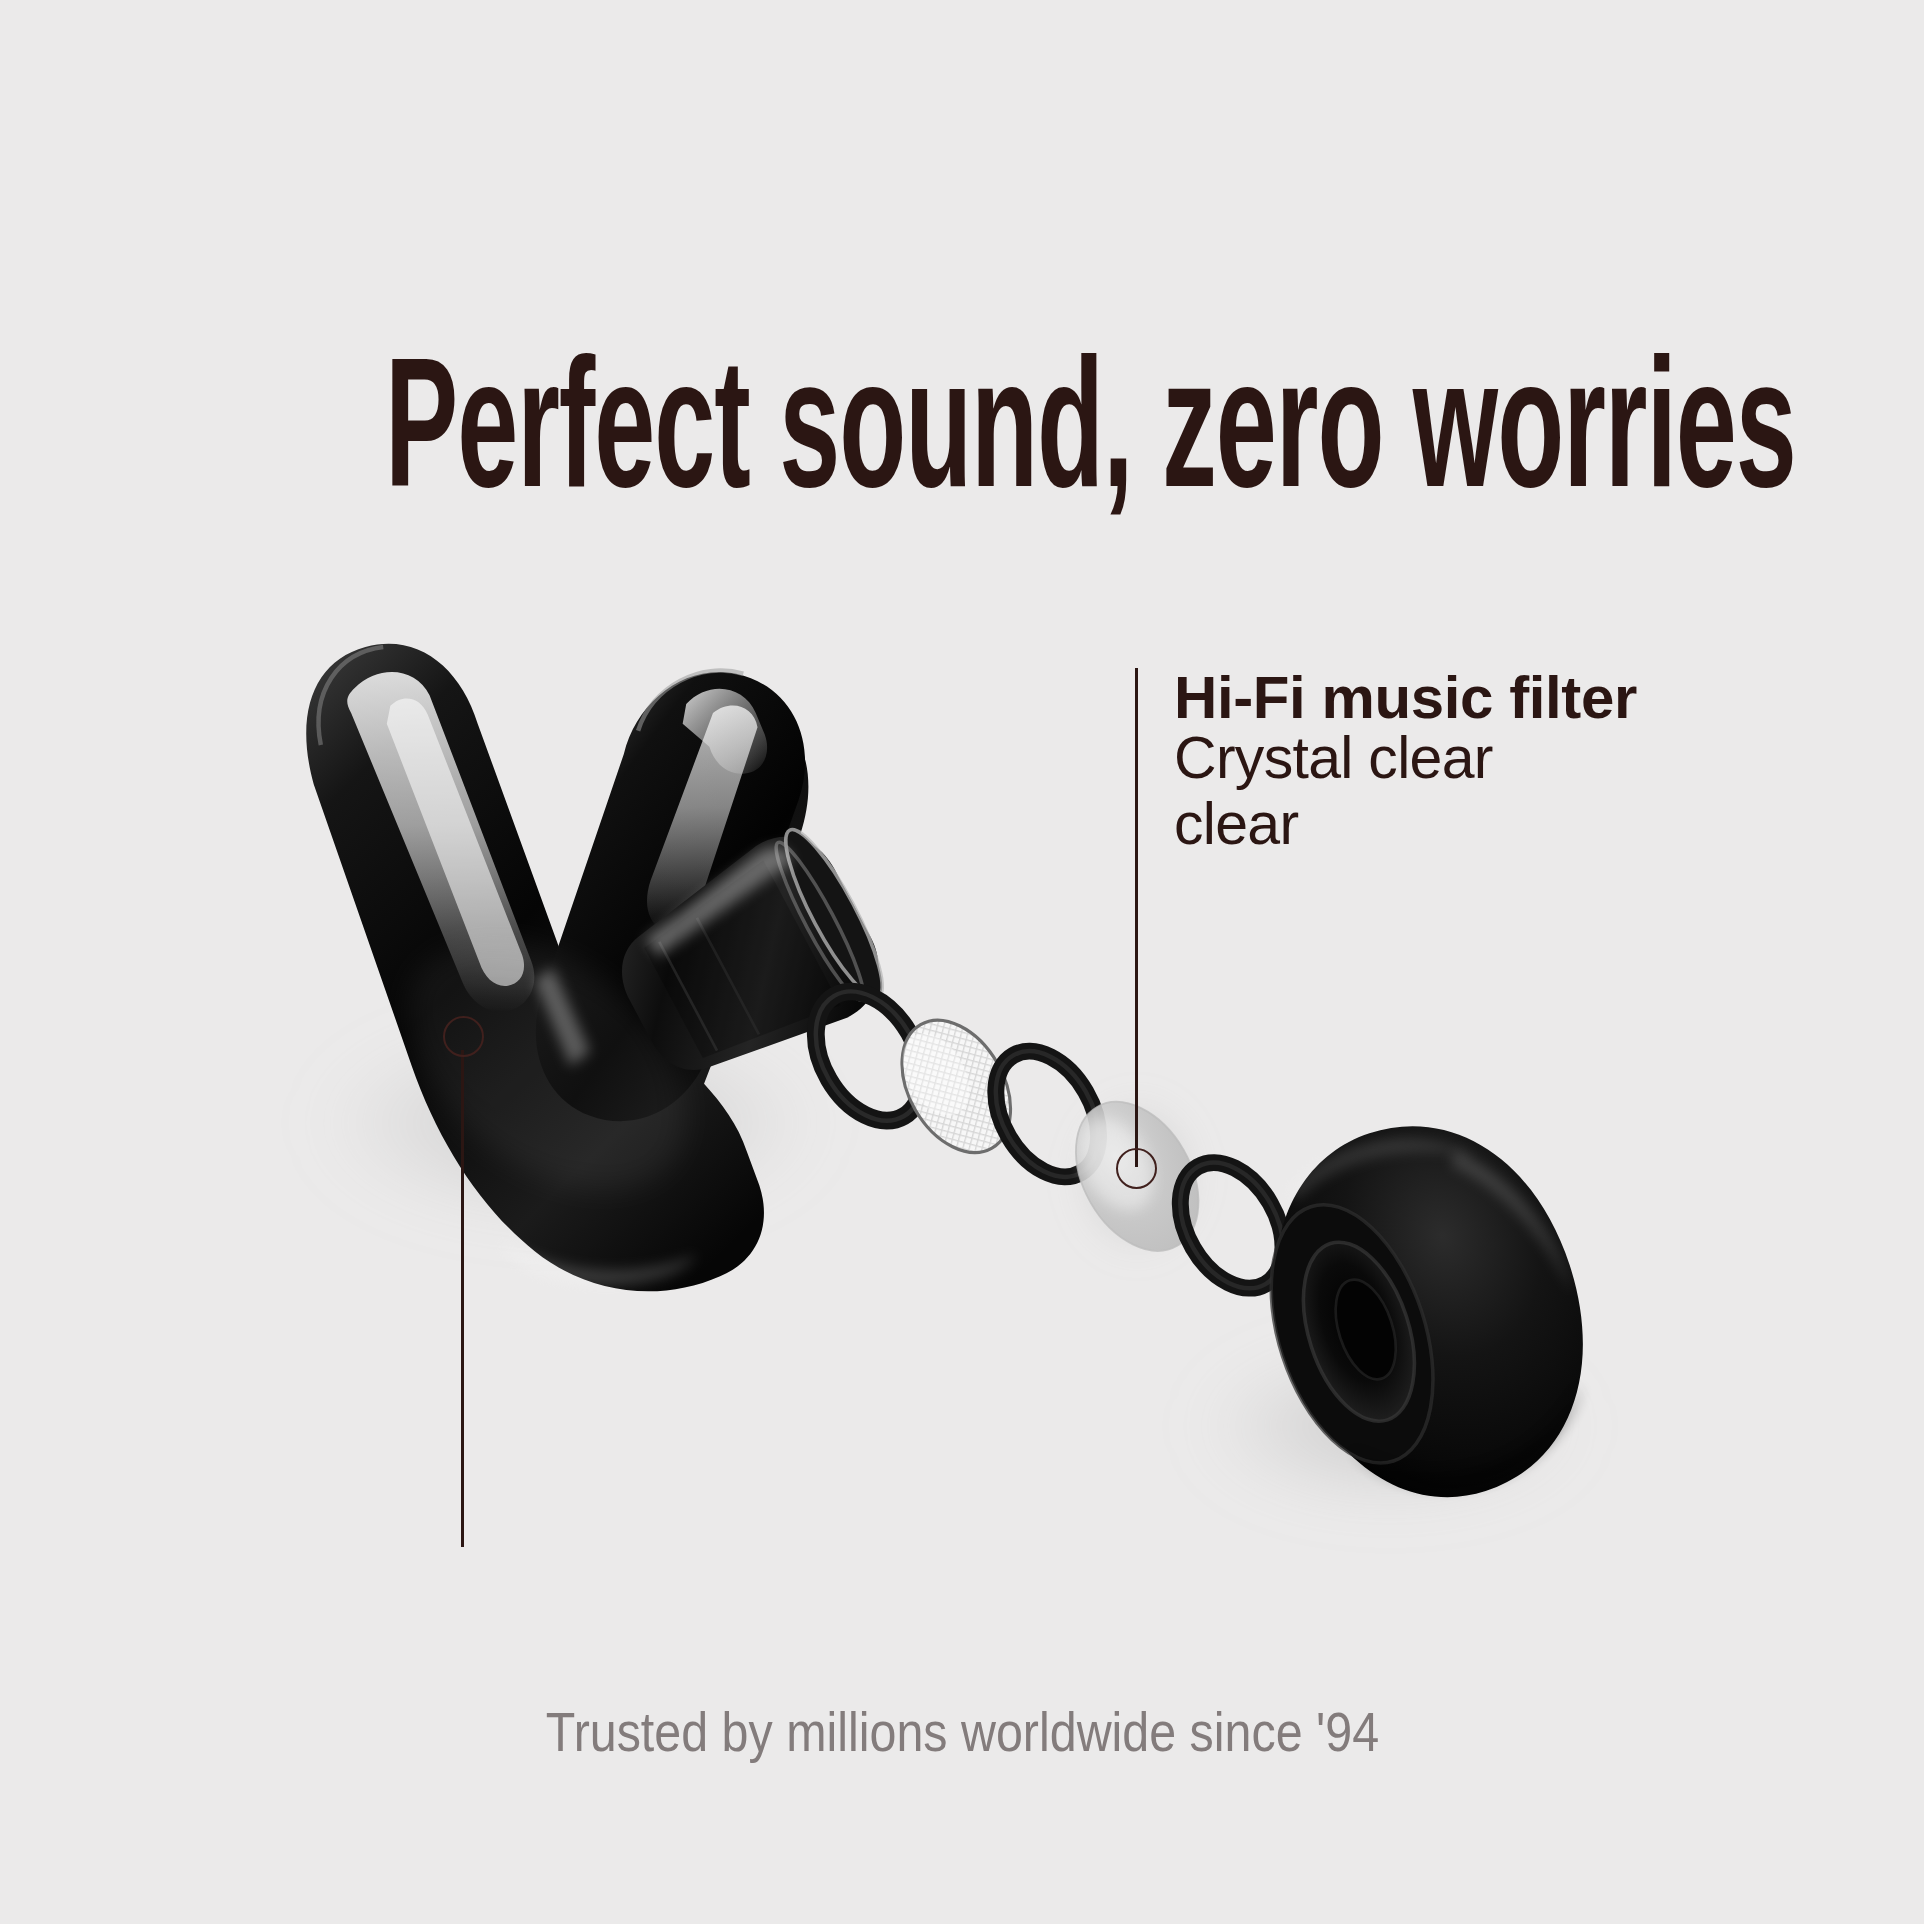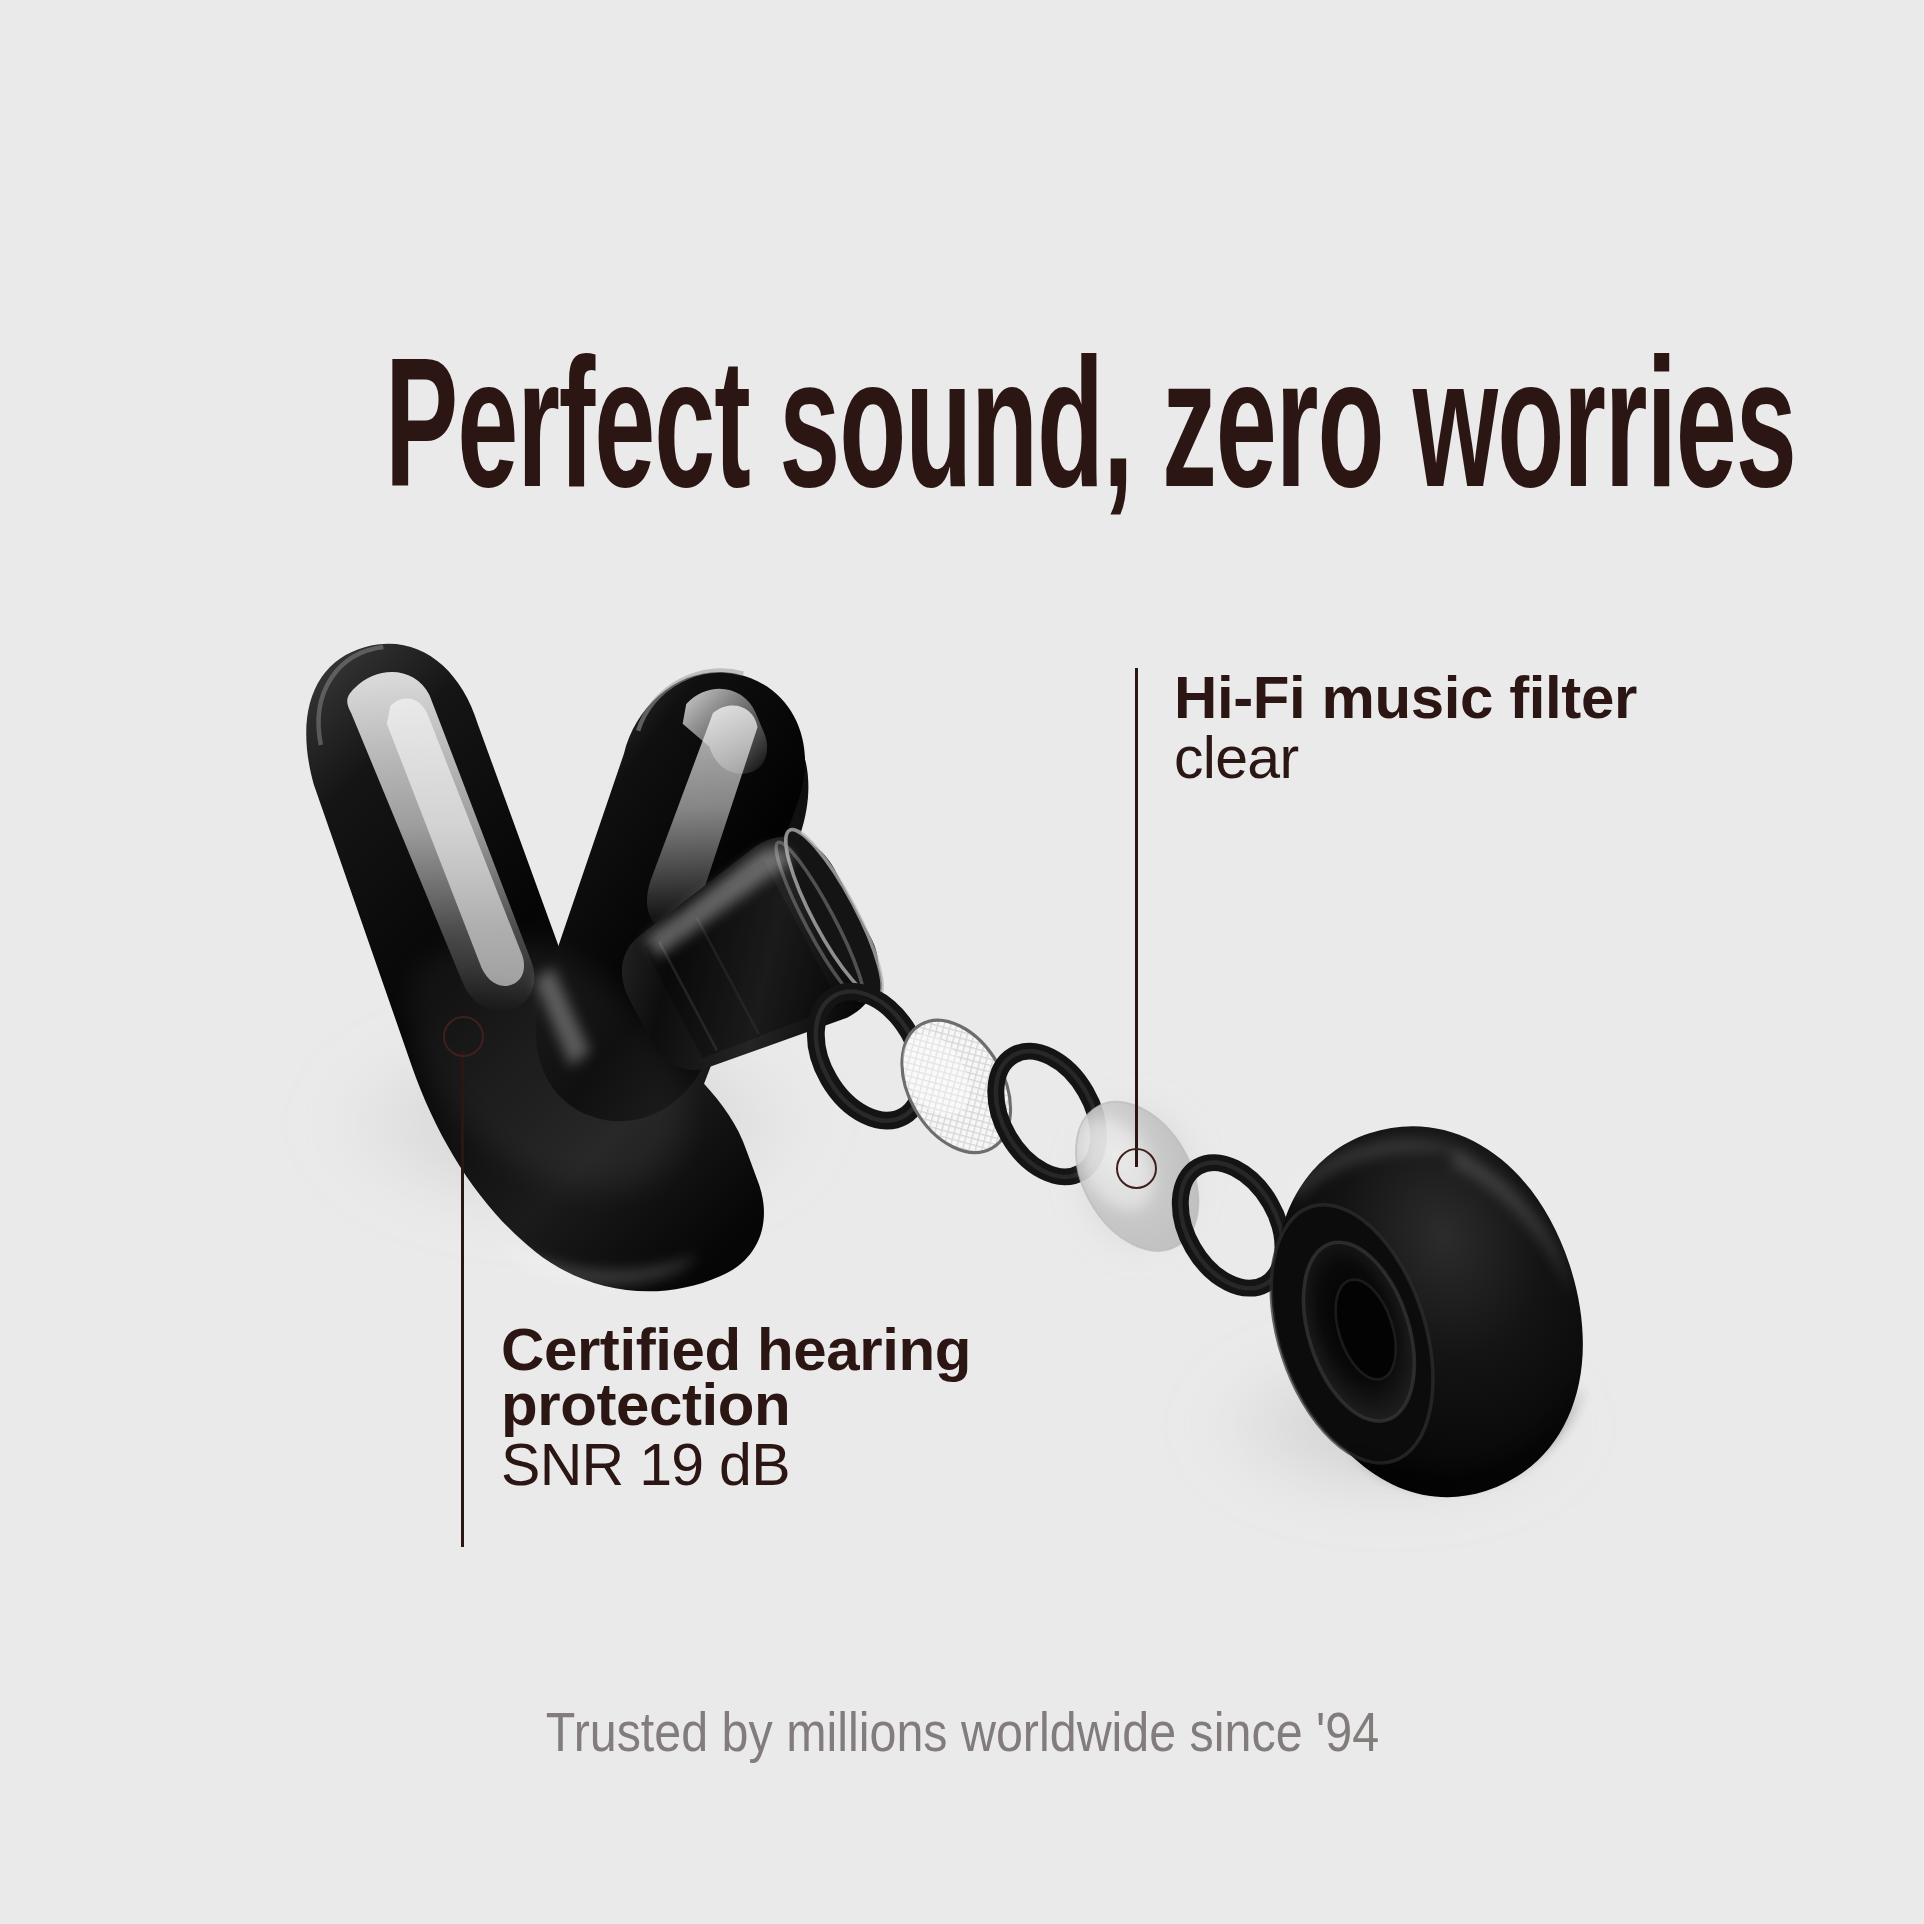--- a/index.html
+++ b/index.html
@@ -337,25 +337,21 @@
   <div id="headline">Perfect sound, zero worries</div>
 
   <div class="leader" id="leader-right"></div>
   <div class="callout-dot" id="dot-right"></div>
 
   <div class="leader" id="leader-left"></div>
   <div class="callout-dot" id="dot-left"></div>
 
   <div class="anno" id="anno-right">
     <div class="small">Hi-Fi music filter</div>
+    <div class="big">Crystal clear</div>
     <div class="big">clear</div>
   </div>
 
-  <div class="anno" id="anno-left">
-    <div class="small">Certified hearing</div>
-    <div class="small">protection</div>
-    <div class="big">SNR 19 dB</div>
-  </div>
 
   <div id="footer">Trusted by millions worldwide since '94</div>
 
 </div>
 
 
 </body></html>

